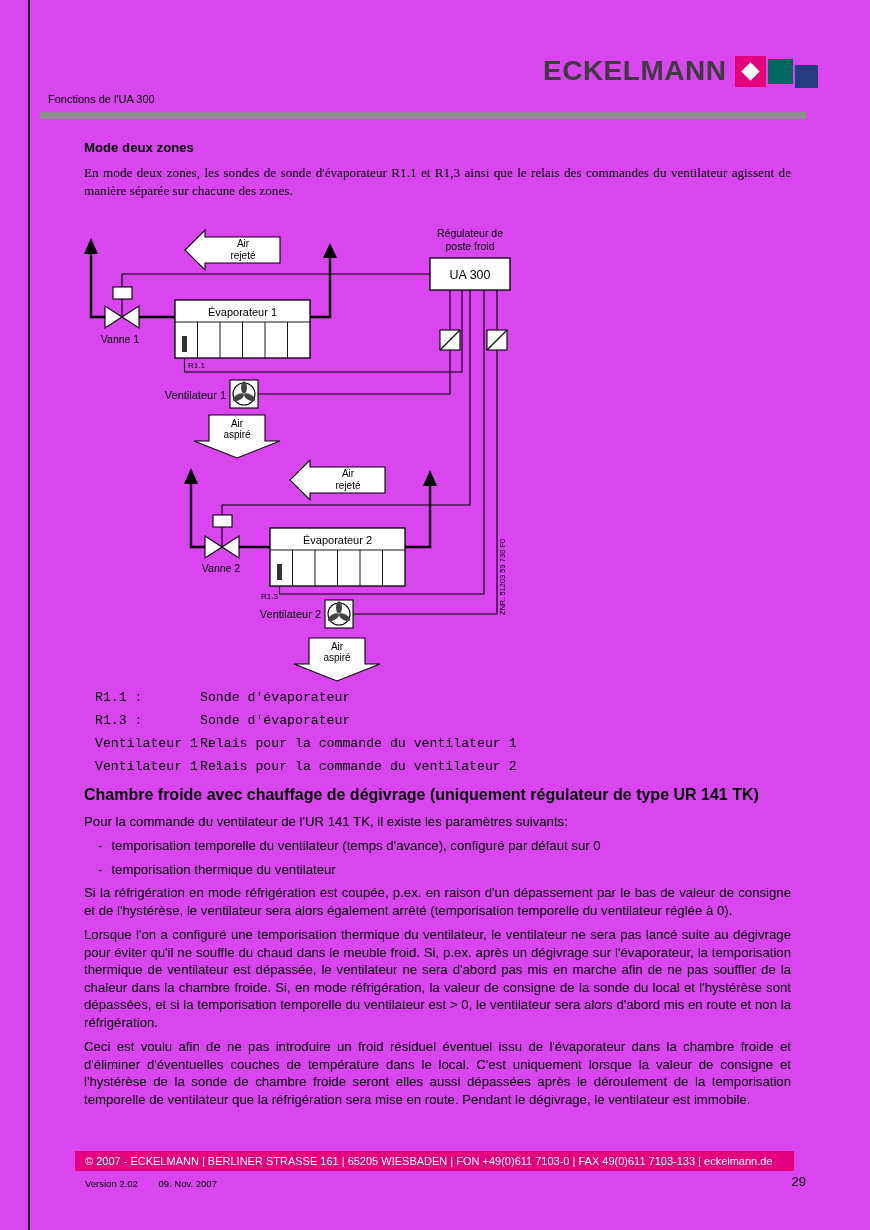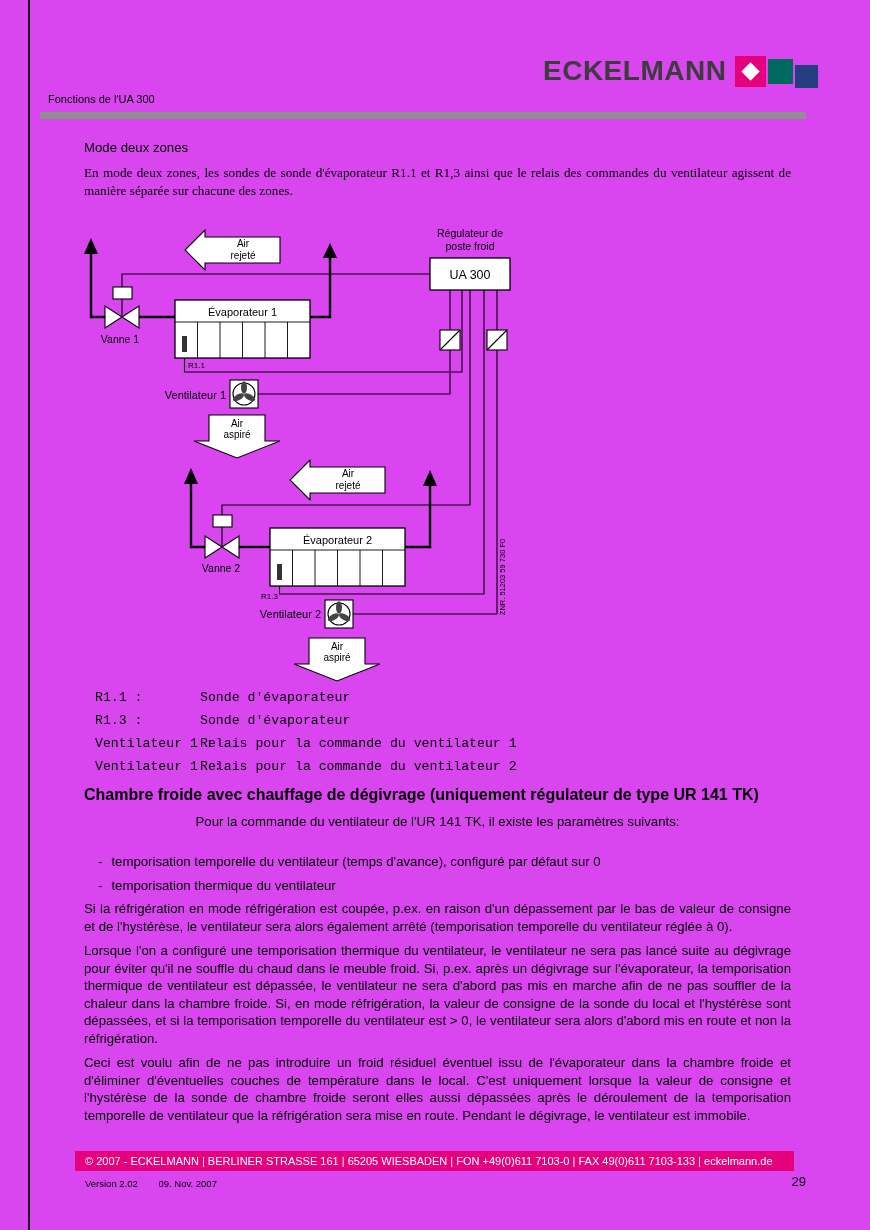--- a/index.html
+++ b/index.html
@@ -34,21 +34,21 @@
     background: #fff; transform: rotate(45deg);
   }
   .sq-teal { width: 25px; height: 25px; background: var(--logo-teal, #00695F); margin-top: 3px; }
   .sq-navy { width: 23px; height: 23px; background: var(--logo-navy, #273D82); margin-top: 9px; }
   .running-header { position: absolute; left: 40px; top: 93px; font-size: 11px; padding-left: 8px; }
   .header-rule {
     position: absolute; left: 40px; top: 112px; width: 766px; height: 7px;
     background: var(--header-rule-gray, #8F8F8F);
   }
   
-  .sec1-title { position: absolute; left: 84px; top: 140px; font-size: 13.2px; font-weight: normal; }
+  .sec1-title { position: absolute; left: 84px; top: 140px; font-size: 13.2px; font-weight: bold; }
   .sec1-body {
     position: absolute; left: 84px; top: 164px; width: 707px;
     font-size: 13.2px; line-height: 17.5px; text-align: justify; font-family: Liberation Serif, serif;
   }
   
   .diagram-svg { position: absolute; left: 85px; top: 225px; overflow: visible; }
   .diagram-svg text { font-family: "Liberation Sans", "DejaVu Sans", sans-serif; fill: #000; }
   .pipe { stroke: #000; stroke-width: 2.4; fill: none; }
   .wire { stroke: #000; stroke-width: 1.1; fill: none; }
   .shape { fill: #fff; stroke: #000; stroke-width: 1.1; }
@@ -65,21 +65,21 @@
   .d-znr { font-size: 7.5px; fill: #333; }
   
   .legend { position: absolute; left: 95px; top: 690px; width: 620px; font-size: 13.2px; }
   .legend-row { height: 23px; display: flex; font-family: Liberation Mono, monospace; }
   .legend-term { display: inline-block; width: 105px; white-space: pre; flex: 0 0 105px; }
   .legend-desc { display: inline-block; }
   
   .sec2 { position: absolute; left: 84px; top: 786px; width: 707px; font-size: 13.2px; line-height: 17.5px; }
   .sec2 h2 { margin: 0 0 9px 0; font-size: 16px; font-weight: bold; line-height: 17.5px; }
   .sec2 p { margin: 0 0 7px 0; text-align: justify; }
-  .sec2 .intro { margin-bottom: 23px; text-align: center; }
+  .sec2 .intro { margin-bottom: 7px; text-align: left; }
   .bullet { margin: 0 0 6px 14px; display: flex; gap: 9px; }
   .bullet .dash { flex: 0 0 auto; }
   
   .footer-bar {
     position: absolute; left: 75px; top: 1151px; width: 719px; height: 20px;
     background: var(--brand-magenta, #E5007D);
     color: #fff; font-size: 11px; line-height: 20px; padding-left: 10px;
     white-space: nowrap; overflow: hidden;
   }
   .version-line { position: absolute; left: 85px; top: 1178px; font-size: 9.5px; }

